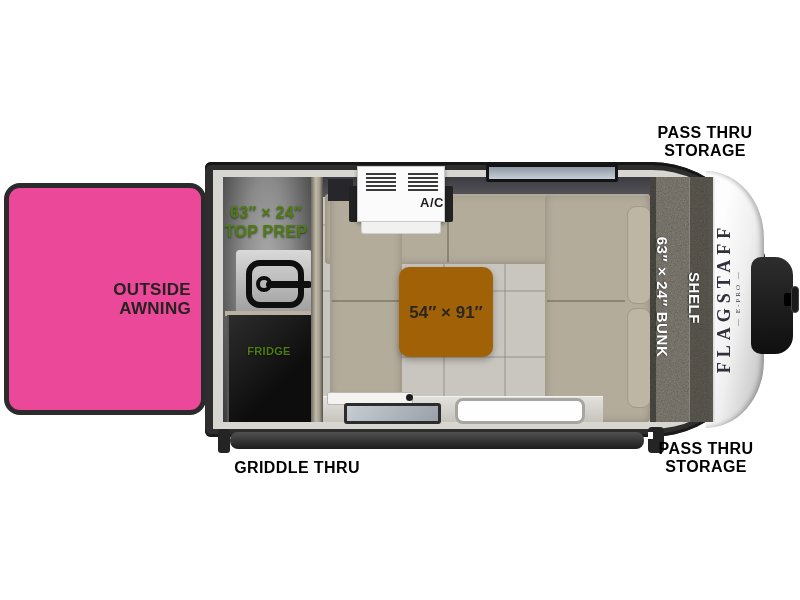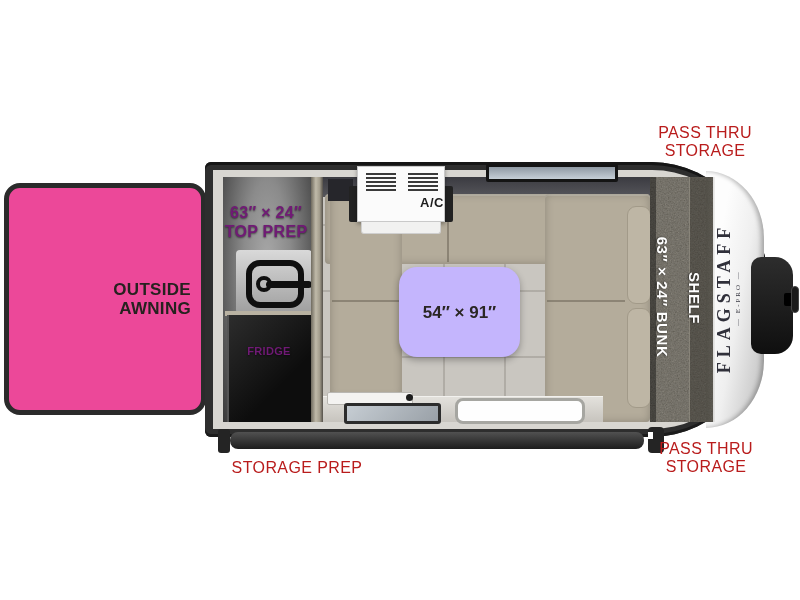--- a/index.html
+++ b/index.html
@@ -1,21 +1,21 @@
 <!DOCTYPE html>
 <html><head>
 <meta charset="utf-8">
 <style>
   html,body{margin:0;padding:0;background:#ffffff;}
   body{width:800px;height:600px;overflow:hidden;font-family:"Liberation Sans","DejaVu Sans",sans-serif;}
   .canvas{position:relative;width:800px;height:600px;background:#ffffff;}
   .abs{position:absolute;box-sizing:border-box;}
 
   
-  .ext-label{font-weight:400;color:#b91c1c;font-size:16px;line-height:18px;letter-spacing:.4px;text-align:center;}
+  .ext-label{font-weight:700;color:#000000;font-size:16px;line-height:18px;letter-spacing:.4px;text-align:center;}
 
   
   .ok-box{left:4px;top:183px;width:202px;height:232px;background:#ec4899;border:5px solid #2b2b2b;border-radius:16px;}
   .ok-label{right:10px;top:50%;transform:translateY(-50%);text-align:right;font-weight:700;font-size:17px;line-height:19px;color:#26221f;letter-spacing:.3px;}
 
   
   .trailer-outer{left:205px;top:162px;width:566px;height:275px;background:#2e2e2e;border-radius:6px 120px 120px 6px / 6px 138px 138px 6px;box-shadow:inset 0 3px 0 #161616, inset 0 -3px 0 #1b1b1b;}
   .lining{left:213px;top:170px;width:552px;height:259px;background:#d8d6d1;border-radius:0 114px 114px 0 / 0 131px 131px 0;}
   .cap-white{left:706px;top:171px;width:58px;height:257px;background:linear-gradient(100deg,#fdfdfd 25%,#efefef 55%,#c4c4c4 92%);border-radius:0 110px 110px 0 / 0 128px 128px 0;box-shadow:inset -3px 0 4px rgba(0,0,0,.25);}
 
@@ -58,24 +58,24 @@
   .cabinet{left:328px;top:179px;width:25px;height:22px;background:#26262b;}
 
   .ac-bracket{top:186px;width:12px;height:36px;background:#222;border-radius:2px;}
   .ac-unit{left:357px;top:166px;width:88px;height:56px;background:#fbfbfb;border:1px solid #c9c9c9;box-shadow:0 2px 4px rgba(0,0,0,.35);}
   .ac-vents{left:8px;top:6px;width:72px;height:18px;display:flex;justify-content:space-between;}
   .vent-group{width:30px;display:flex;flex-direction:column;justify-content:space-between;}
   .vent-line{height:2px;background:#3a3a3a;}
   .ac-text{left:0;top:28px;width:100%;text-align:right;font-weight:700;font-size:13px;color:#1c1c1c;letter-spacing:.5px;}
   .ac-lip{left:361px;top:222px;width:80px;height:12px;background:#f1f1f0;border:1px solid #cfcfcf;border-top:none;border-radius:0 0 3px 3px;}
 
-  .table{left:399px;top:267px;width:121px;height:90px;background:#c4b5fd;border-radius:18px;box-shadow:0 3px 7px rgba(0,0,0,.30);}
+  .table{left:399px;top:267px;width:94px;height:90px;background:#a16207;border-radius:10px;box-shadow:0 3px 7px rgba(0,0,0,.30);}
   .table-label{left:0;top:50%;transform:translateY(-50%);width:100%;text-align:center;font-weight:700;font-size:17px;line-height:19px;color:#2a2624;}
 
-  .int-label{font-weight:700;color:#701a75;text-align:center;text-shadow:0 1px 2px rgba(0,0,0,.55);letter-spacing:.3px;}
+  .int-label{font-weight:700;color:#4d7c0f;text-align:center;text-shadow:0 1px 2px rgba(0,0,0,.55);letter-spacing:.3px;}
   .topbunk-label{left:214px;top:203px;width:104px;font-size:16px;line-height:19px;}
   .fridge-label{left:227px;top:345px;width:84px;font-size:11px;}
   .vtext{transform:rotate(90deg);font-weight:700;color:#ffffff;text-align:center;text-shadow:0 1px 2px rgba(0,0,0,.6);letter-spacing:.6px;white-space:nowrap;}
   .bunk-vtext{left:592px;top:288px;width:140px;height:18px;font-size:15px;}
   .shelf-vtext{left:659px;top:289px;width:70px;height:18px;font-size:15px;}
 
   .brand{left:654px;top:278px;width:160px;height:40px;transform:rotate(-90deg);text-align:center;color:#30303a;}
   .brand-name{font-family:"Liberation Serif","DejaVu Serif",serif;font-size:18px;letter-spacing:5px;font-weight:600;line-height:20px;}
   .brand-model{font-family:"Liberation Serif","DejaVu Serif",serif;font-size:7px;letter-spacing:2px;line-height:8px;color:#3a3a44;}
 
@@ -208,19 +208,19 @@
   <div class="abs awn-notch"></div>
 
   <div class="abs hitch"></div>
   <div class="abs jack-arm"></div>
   <div class="abs jack-knob"></div>
 
   <div class="abs ext-label lbl-pt-top">
     <div>PASS THRU</div>
     <div>STORAGE</div>
   </div>
-  <div class="abs ext-label lbl-griddle">STORAGE PREP</div>
+  <div class="abs ext-label lbl-griddle">GRIDDLE THRU</div>
   <div class="abs ext-label lbl-pt-bot">
     <div>PASS THRU</div>
     <div>STORAGE</div>
   </div>
 
 </div>
 
 </body></html>

